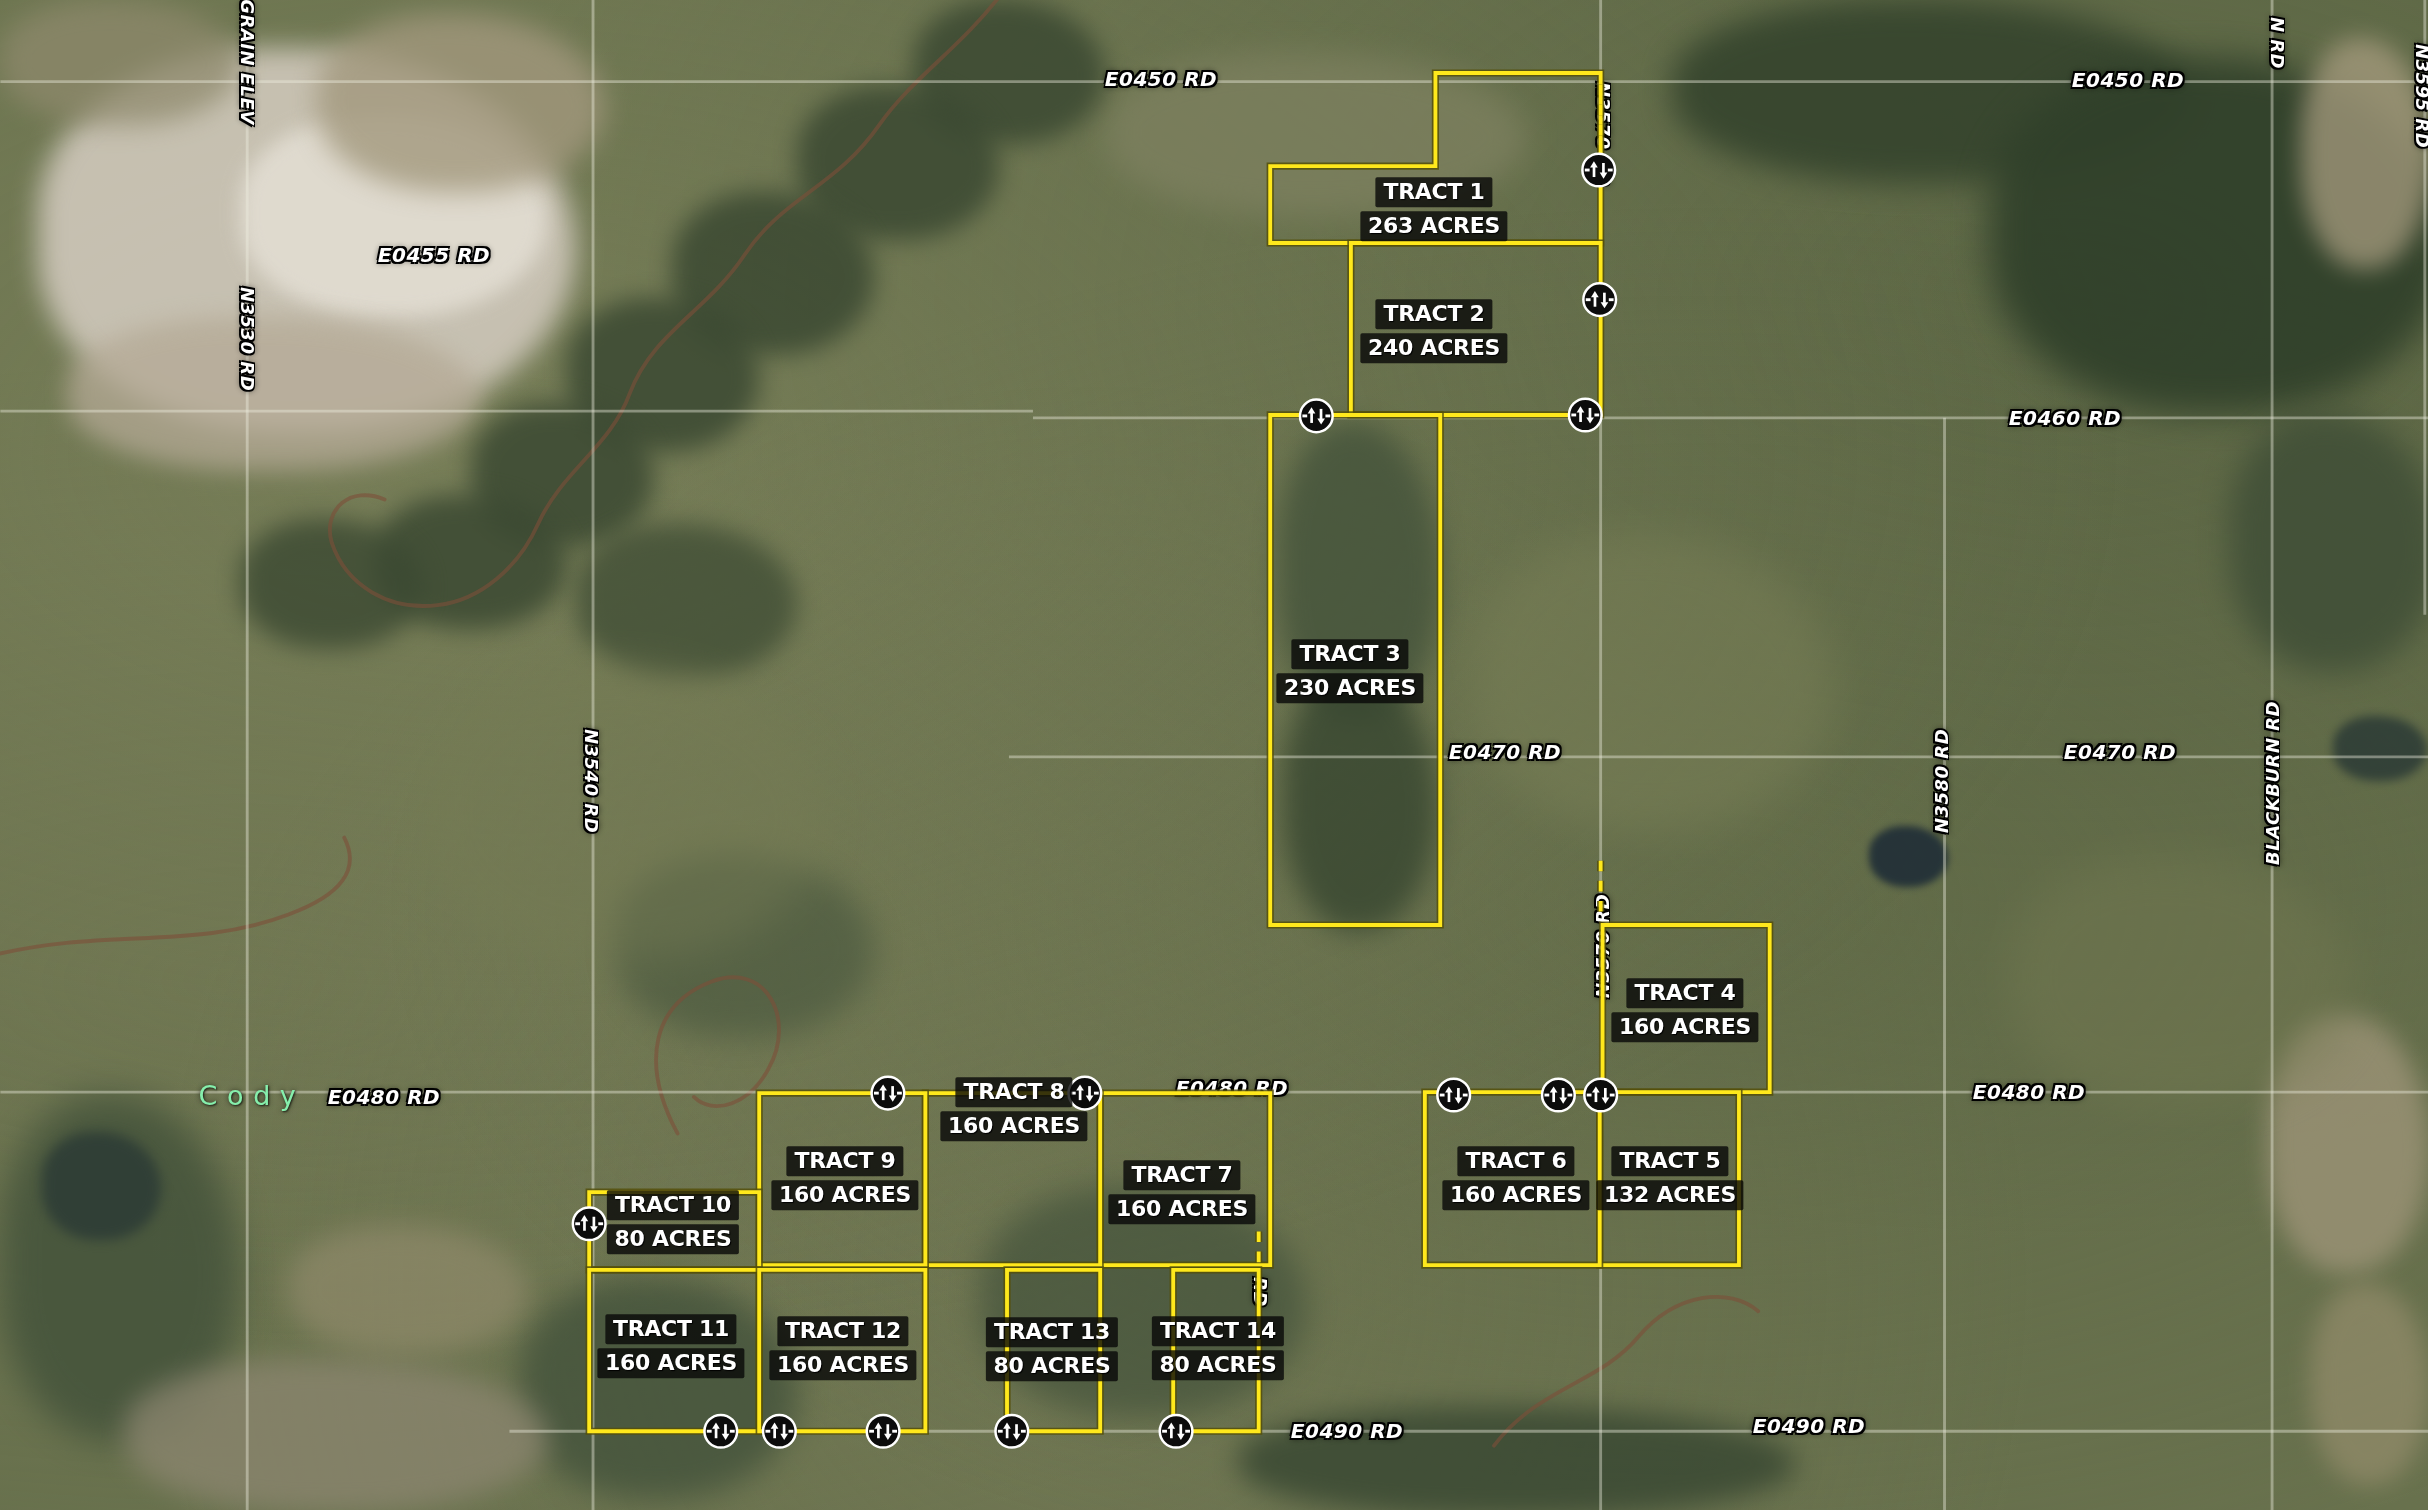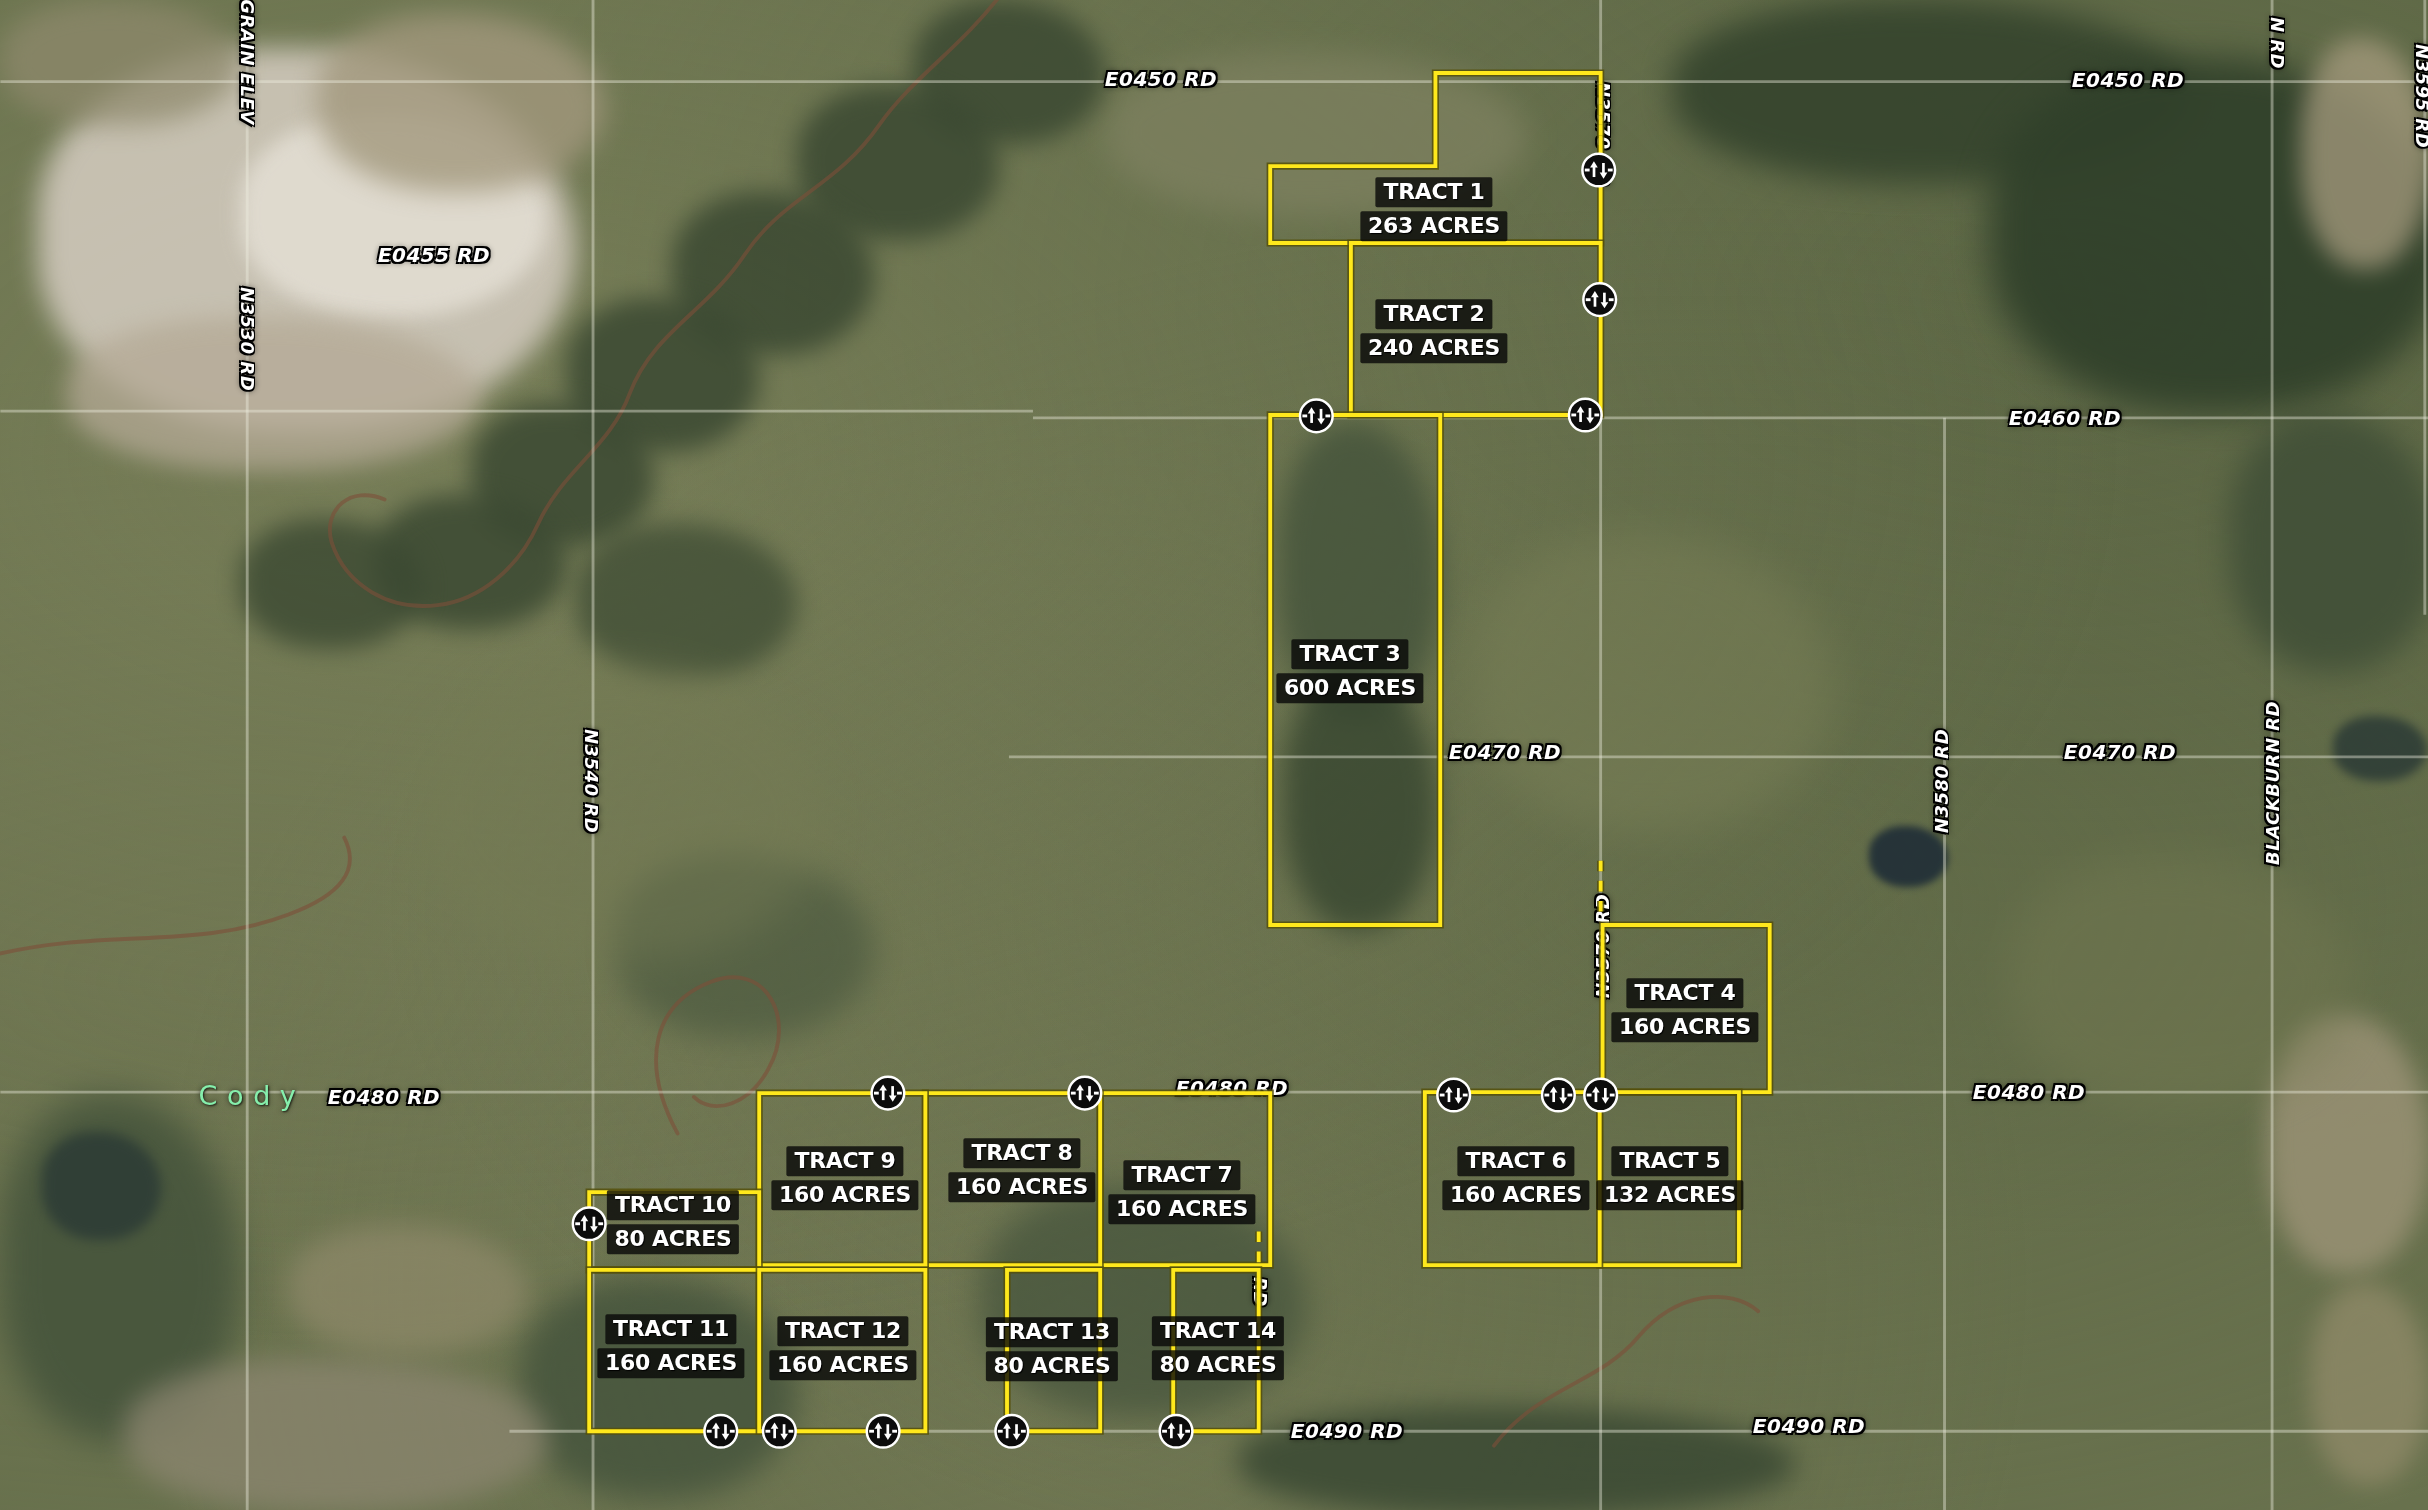--- a/index.html
+++ b/index.html
@@ -299,39 +299,39 @@
       <div class="tract-label" style="left: 1434px; top: 209px;">
         <span class="line">TRACT 1</span>
         <span class="line">263 ACRES</span>
       </div>
       <div class="tract-label" style="left: 1434px; top: 331px;">
         <span class="line">TRACT 2</span>
         <span class="line">240 ACRES</span>
       </div>
       <div class="tract-label" style="left: 1350px; top: 671px;">
         <span class="line">TRACT 3</span>
-        <span class="line">600 ACRES</span>
+        <span class="line">230 ACRES</span>
       </div>
       <div class="tract-label" style="left: 1685px; top: 1010px;">
         <span class="line">TRACT 4</span>
         <span class="line">160 ACRES</span>
       </div>
       <div class="tract-label" style="left: 1670px; top: 1178px;">
         <span class="line">TRACT 5</span>
         <span class="line">132 ACRES</span>
       </div>
       <div class="tract-label" style="left: 1516px; top: 1178px;">
         <span class="line">TRACT 6</span>
         <span class="line">160 ACRES</span>
       </div>
       <div class="tract-label" style="left: 1182px; top: 1178px; margin-top: 14px;">
         <span class="line">TRACT 7</span>
         <span class="line">160 ACRES</span>
       </div>
-      <div class="tract-label" style="left: 1014px; top: 1170px; margin-left: 8px;">
+      <div class="tract-label" style="left: 1014px; top: 1109px;">
         <span class="line">TRACT 8</span>
         <span class="line">160 ACRES</span>
       </div>
       <div class="tract-label" style="left: 845px; top: 1178px;">
         <span class="line">TRACT 9</span>
         <span class="line">160 ACRES</span>
       </div>
       <div class="tract-label" style="left: 673px; top: 1222px;">
         <span class="line">TRACT 10</span>
         <span class="line">80 ACRES</span>

